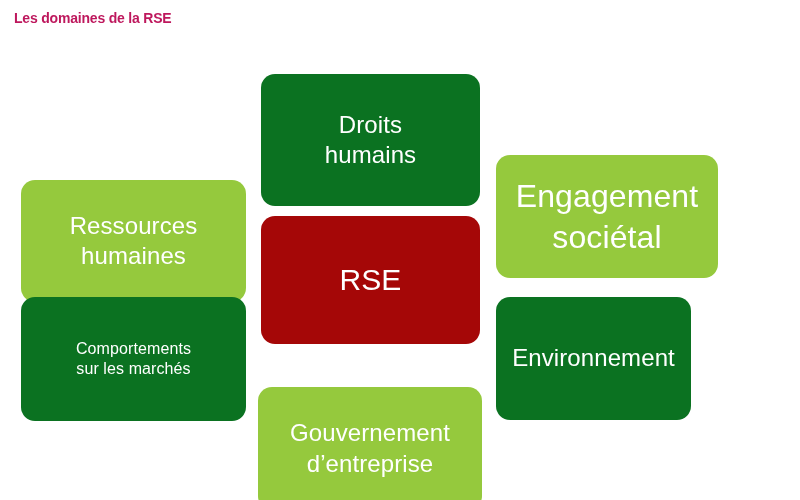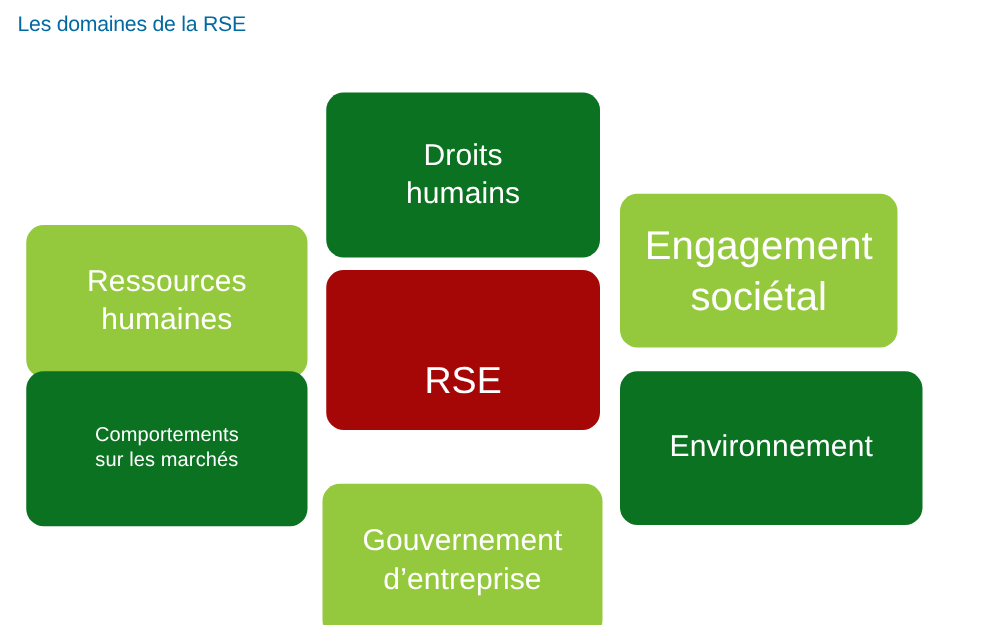--- a/index.html
+++ b/index.html
@@ -16,52 +16,52 @@
   #canvas {
     position: relative;
     width: 800px;
     height: 500px;
     background: #ffffff;
   }
   .title {
     position: absolute;
     left: 14px;
     top: 10px;
-    font-size: 17px;
-    font-weight: normal;
-    color: #0369a1;
+    font-size: 14px;
+    font-weight: bold;
+    color: #be185d;
     letter-spacing: -0.2px;
     white-space: nowrap;
   }
   .node {
     position: absolute;
     display: flex;
     align-items: center;
     justify-content: center;
     text-align: center;
     color: #ffffff;
     border-radius: 14px;
     box-sizing: border-box;
-    padding: 20px 8px;
+    padding: 4px 8px;
     line-height: 1.26;
     font-weight: 400;
     letter-spacing: 0.1px;
   }
   .node .label {
     display: block;
     white-space: pre-line;
   }
 
   
   #node-droits-humains   { left: 261px; top: 74px;  width: 219px; height: 132px; font-size: 24px; }
   #node-ressources-humaines { left: 21px; top: 156px; width: 225px; height: 122px; font-size: 24px; margin-top: 24px; }
   #node-engagement-societal { left: 496px; top: 155px; width: 222px; height: 123px; font-size: 32px; }
   #node-rse              { left: 261px; top: 216px; width: 219px; height: 128px; font-size: 30px; }
   #node-comportements    { left: 21px; top: 297px; width: 225px; height: 124px; font-size: 16px; }
-  #node-environnement    { left: 496px; top: 297px; width: 242px; height: 123px; font-size: 24px; }
+  #node-environnement    { left: 496px; top: 297px; width: 195px; height: 123px; font-size: 24px; }
   #node-gouvernement     { left: 258px; top: 355px; width: 224px; height: 123px; font-size: 24px; margin-top: 32px; }
 </style>
 </head>
 <body>
 
 <div id="canvas">
 
   <div class="title">Les domaines de la RSE</div>
 
   <div class="node" id="node-droits-humains" style="background:#0b7221;">
@@ -72,21 +72,21 @@
   <div class="node" id="node-ressources-humaines" style="background:#95c93d;">
     <span class="label">Ressources
 humaines</span>
   </div>
 
   <div class="node" id="node-engagement-societal" style="background:#95c93d;">
     <span class="label">Engagement
 sociétal</span>
   </div>
 
-  <div class="node" id="node-rse" style="background:#a50707;align-items:flex-end;">
+  <div class="node" id="node-rse" style="background:#a50707;">
     <span class="label">RSE</span>
   </div>
 
   <div class="node" id="node-comportements" style="background:#0b7221;">
     <span class="label">Comportements
 sur les marchés</span>
   </div>
 
   <div class="node" id="node-environnement" style="background:#0b7221;">
     <span class="label">Environnement</span>

